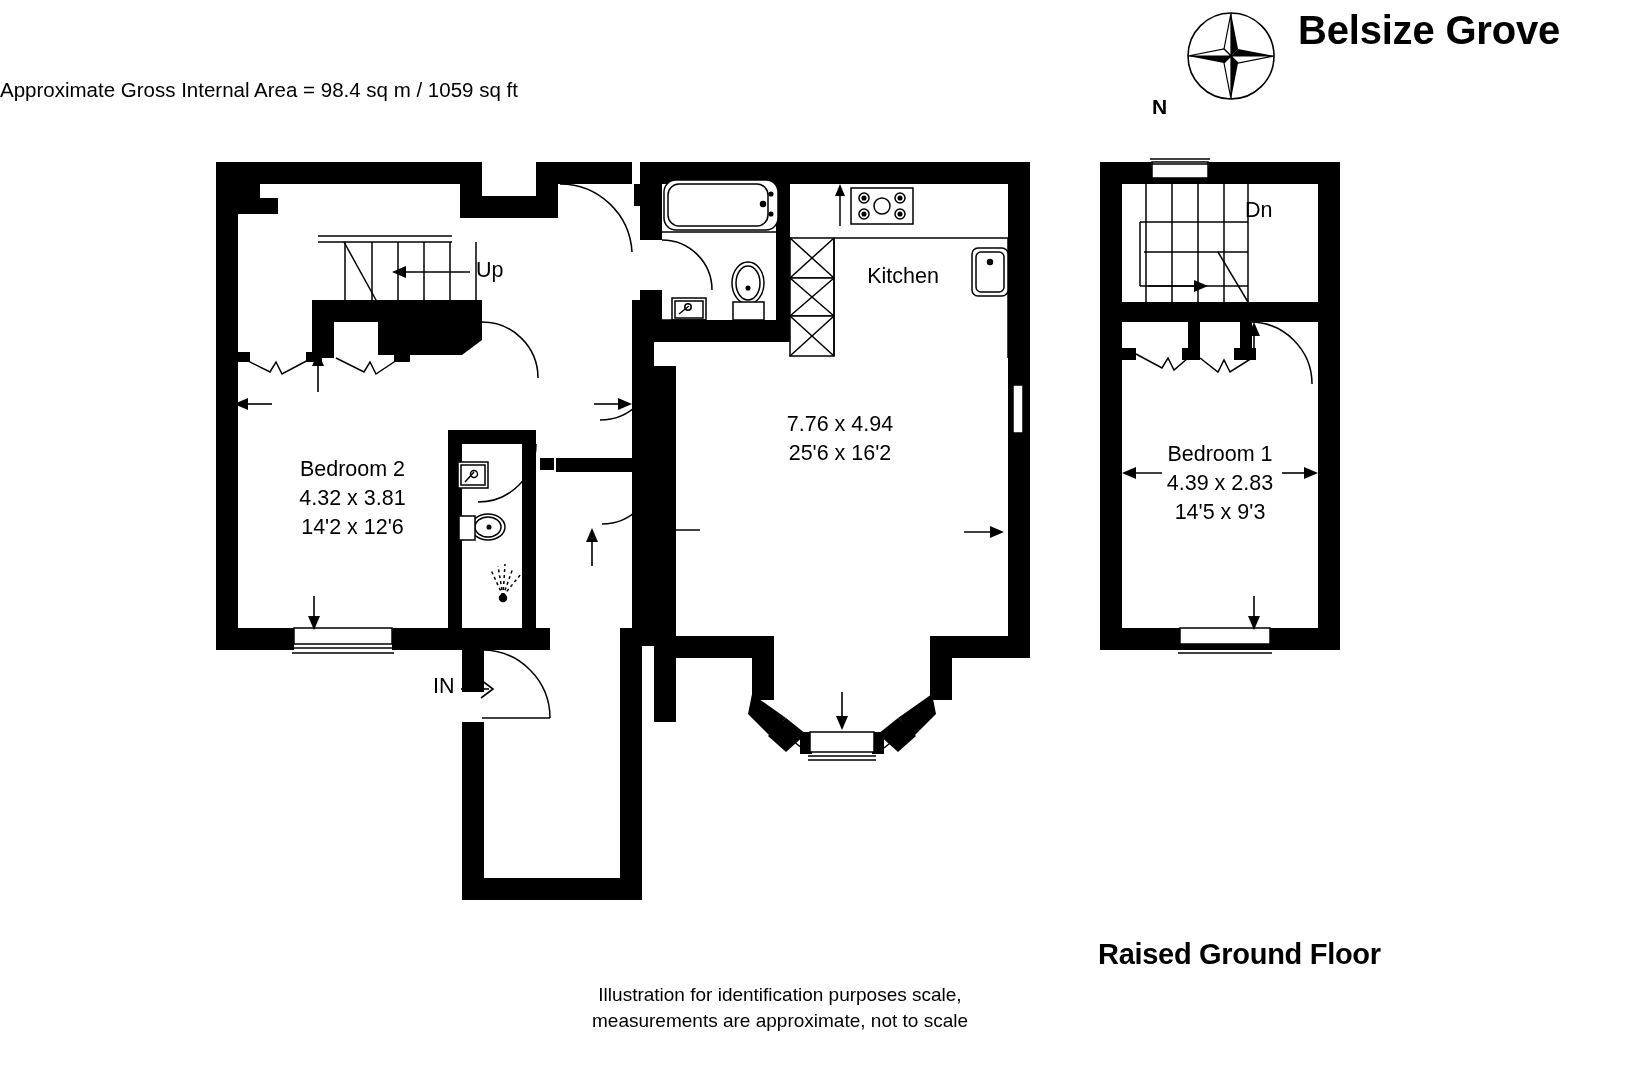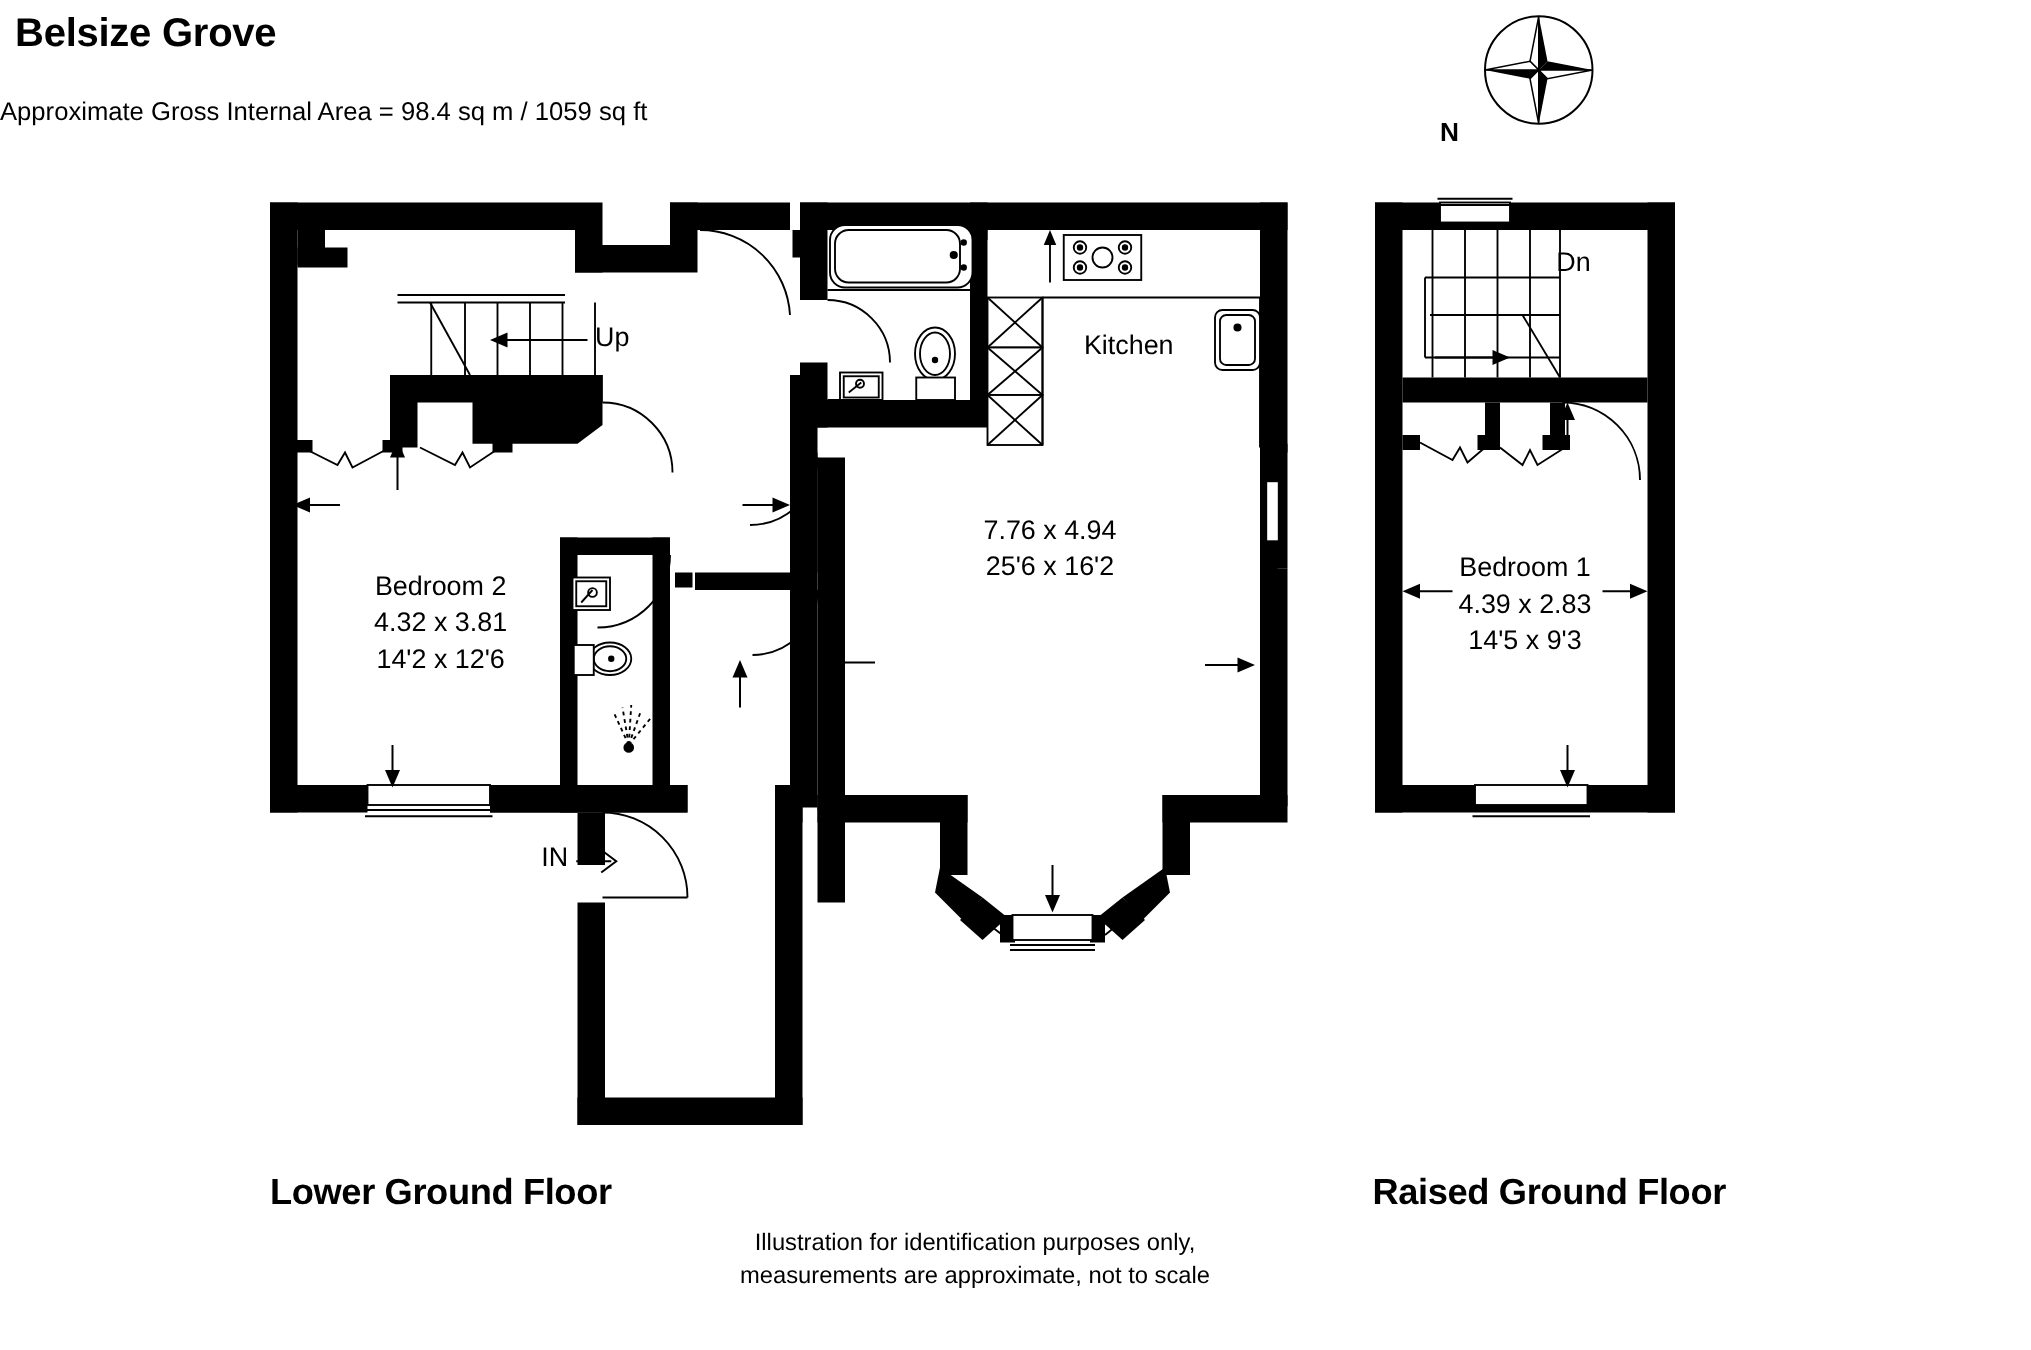--- a/index.html
+++ b/index.html
@@ -15,25 +15,25 @@
     position: relative;
     overflow: hidden;
   }
   #root {
     position: relative;
     width: 1625px;
     height: 1080px;
   }
   .title {
     position: absolute;
-    left: 12px;
+    left: 0;
     top: 8px;
     width: 1560px;
-    text-align: left;
-    font-size: 32px;
+    text-align: right;
+    font-size: 40px;
     font-weight: bold;
     letter-spacing: -0.2px;
   }
   .subtitle {
     position: absolute;
     left: 0;
     top: 78px;
     width: 1560px;
     text-align: left;
     font-size: 20.5px;
@@ -424,21 +424,20 @@
   </div>
   <svg style="position:absolute; left:459px; top:676px;" width="40" height="26">
     <line x1="2" y1="13" x2="30" y2="13" stroke="#000000" stroke-width="1.6"></line>
     <polyline points="22,4 34,13 22,22" fill="none" stroke="#000000" stroke-width="1.6"></polyline>
   </svg>
 
   <div class="rm-text" style="left:1245px; top:196px; width:60px; text-align:left;">
     <div>Dn</div>
   </div>
 
-  <div class="floor-label" id="label-lower">Lower Ground Floor</div>
   <div class="floor-label" id="label-raised">Raised Ground Floor</div>
 
   <div class="disclaimer">
-    <div>Illustration for identification purposes only,</div>
+    <div>Illustration for identification purposes scale,</div>
     <div>measurements are approximate, not to scale</div>
   </div>
 
 </div>
 
 </body></html>

